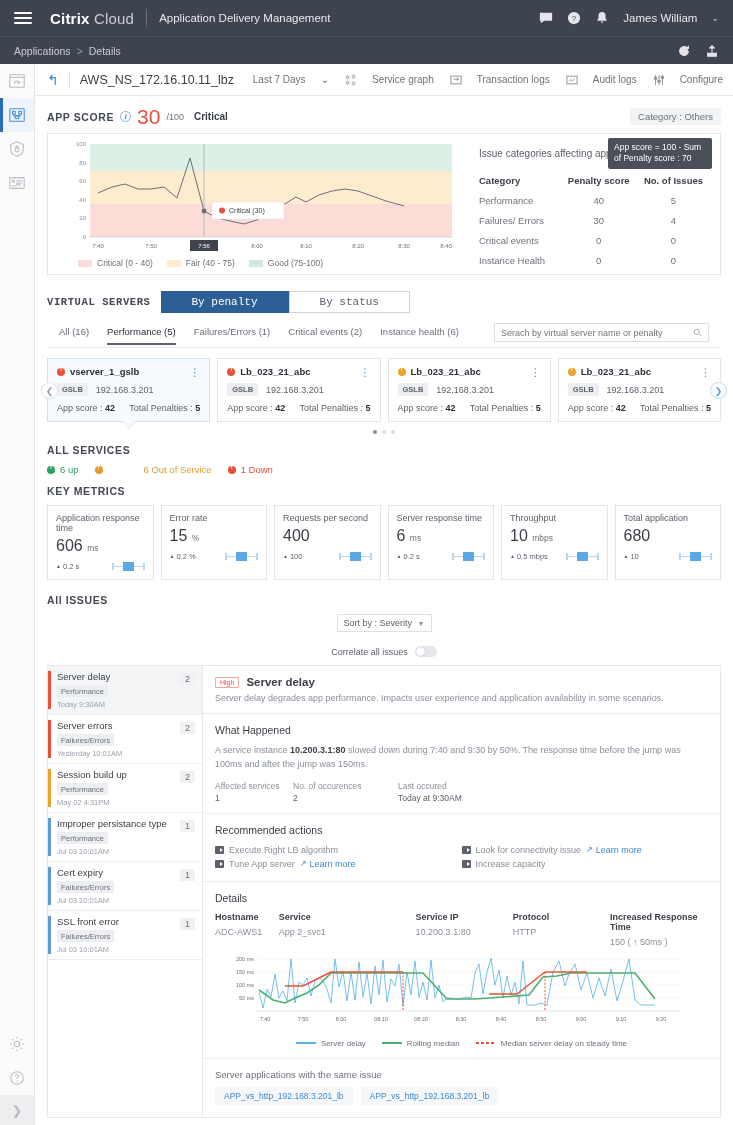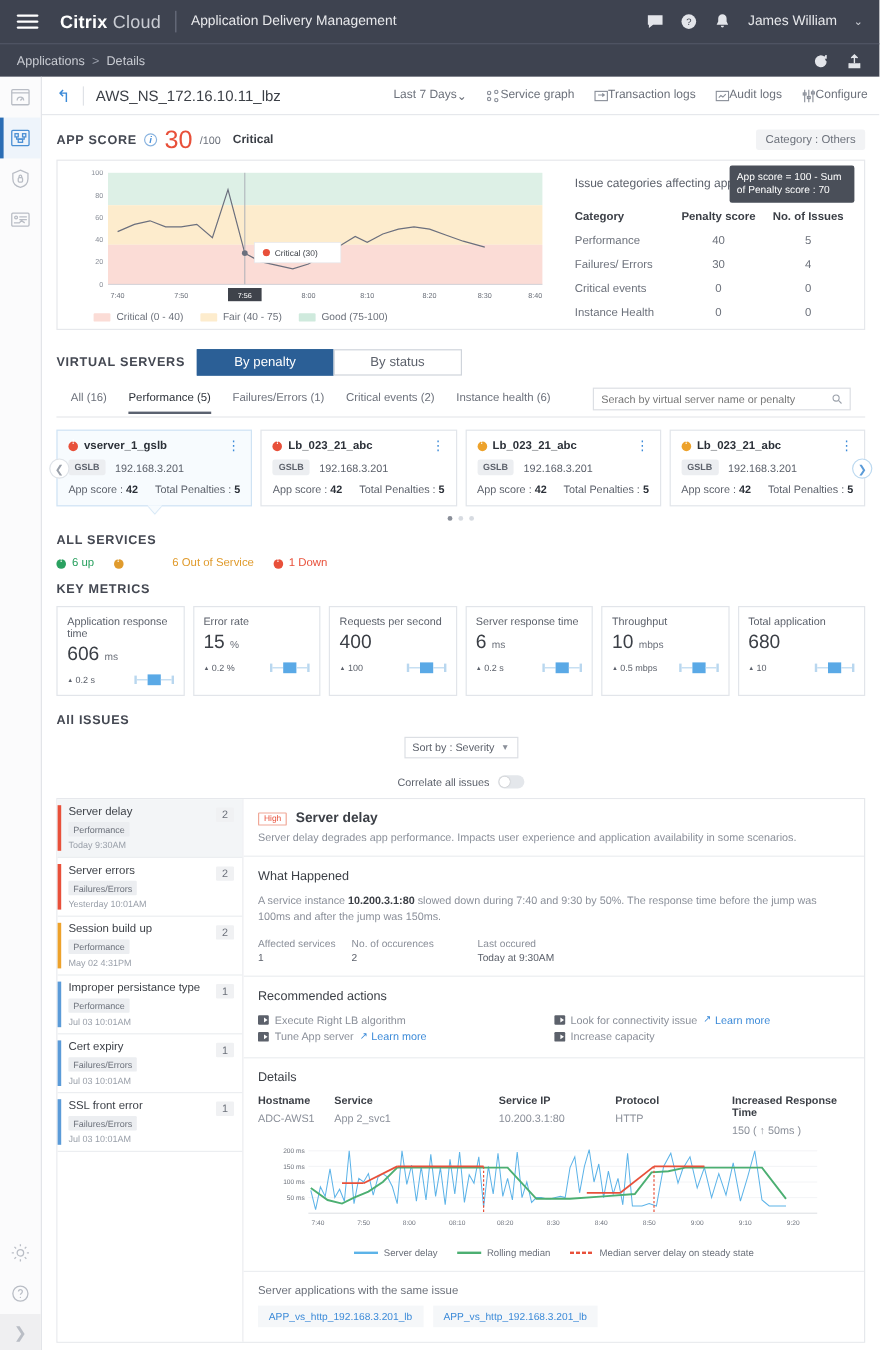--- a/index.html
+++ b/index.html
@@ -54,21 +54,21 @@
   .content { position:absolute; left:35px; top:64px; right:0; bottom:0; background:#fff; overflow:hidden; }
 
   .pagehead {
     height:32px; display:flex; align-items:center; padding:0 10px 0 12px;
     border-bottom:1px solid #e6e8ec;
   }
   .backarrow { color:#3b8ad8; font-size:14px; cursor:pointer; }
   .phdiv { width:1px; height:16px; background:#dfe2e7; margin:0 10px; }
   .pagetitle { font-size:12.5px; color:#3b3f46; }
   .phtools { margin-left:auto; display:flex; align-items:center; gap:16px; font-size:10px; color:#6c717b; }
-  .phtool { display:flex; align-items:center; gap:0; cursor:pointer; }
+  .phtool { display:flex; align-items:center; gap:15px; cursor:pointer; }
   .phicon { width:12px; height:12px; stroke:#8a8f99; fill:none; stroke-width:1.1; }
 
   
   .section { padding: 10px 12px 0 12px; }
   .sec-title { font-size:10.5px; font-weight:700; letter-spacing:.6px; color:#444852; }
   .appscore-head { display:flex; align-items:center; gap:6px; padding: 10px 12px 6px 12px; }
   .info-i { width:11px; height:11px; border:1px solid #8ab4e0; border-radius:50%; color:#4a90d9;
             font-size:8px; text-align:center; line-height:10px; font-style:italic; font-weight:700;}
   .score-big { font-size:21px; color:#e8503a; font-weight:400; line-height:1; }
   .score-den { font-size:9px; color:#6c717b; }
@@ -87,21 +87,21 @@
   table.cat { width:100%; border-collapse:collapse; margin-top:12px; }
   table.cat th { font-size:9.5px; font-weight:700; color:#3b3f46; text-align:left; padding:4px 0; }
   table.cat th.num, table.cat td.num { text-align:center; }
   table.cat td { font-size:9.5px; color:#6c717b; padding:4.5px 0; }
 
   .legend-row { display:flex; gap:14px; padding:4px 0 0 24px; }
   .lg { display:flex; align-items:center; gap:5px; font-size:8.5px; color:#6c717b; }
   .lg i { width:14px; height:7px; display:inline-block; border-radius:1px; }
 
   
-  .vs-head { display:flex; align-items:center; gap:10px; padding: 16px 12px 0 12px; }
+  .vs-head { display:flex; align-items:center; gap:10px; padding: 16px 12px 0 12px; font-family: Liberation Mono, monospace; }
   .toggle-grp { display:flex; }
   .tg-btn { font-size:11px; padding:4px 30px; border:1px solid #cfd4db; background:#fff; color:#5c616b; cursor:pointer;}
   .tg-btn.on { background:#2b5f96; border-color:#2b5f96; color:#fff; }
 
   .vs-tabs { display:flex; align-items:center; padding: 10px 12px 0 12px; gap:18px; border-bottom:1px solid #e6e8ec; margin:0 12px; }
   .vs-tab { font-size:9.5px; color:#6c717b; padding-bottom:6px; cursor:pointer; border-bottom:2px solid transparent; }
   .vs-tab.on { color:#2b3038; border-bottom-color:#5b6270; }
   .vs-search { margin-left:auto; margin-bottom:5px; width:215px; height:19px; border:1px solid #dcdfe4;
                display:flex; align-items:center; padding:0 6px; }
   .vs-search input { border:0; outline:0; font-size:9px; color:#9a9fa8; flex:1; font-family:inherit; background:transparent;}
@@ -858,21 +858,21 @@
             <span class="ml">
                 <i style="background:#5cb3e8"></i>
                 <span>Server delay</span>
               </span>
             <span class="ml">
                 <i style="background:#4caf72"></i>
                 <span>Rolling median</span>
               </span>
             <span class="ml">
                 <i style="background:repeating-linear-gradient(90deg,#e8503a 0 3px,transparent 3px 5px)"></i>
-                <span>Median server delay on steady state</span>
+                <span>Median server delay on steady time</span>
               </span>
           </div>
         </div>
 
         <div class="other-apps">
           <div class="oa-t">Server applications with the same issue</div>
           <div class="oa-chips">
             <span class="oa-chip">APP_vs_http_192.168.3.201_lb</span>
             <span class="oa-chip">APP_vs_http_192.168.3.201_lb</span>
           </div>

